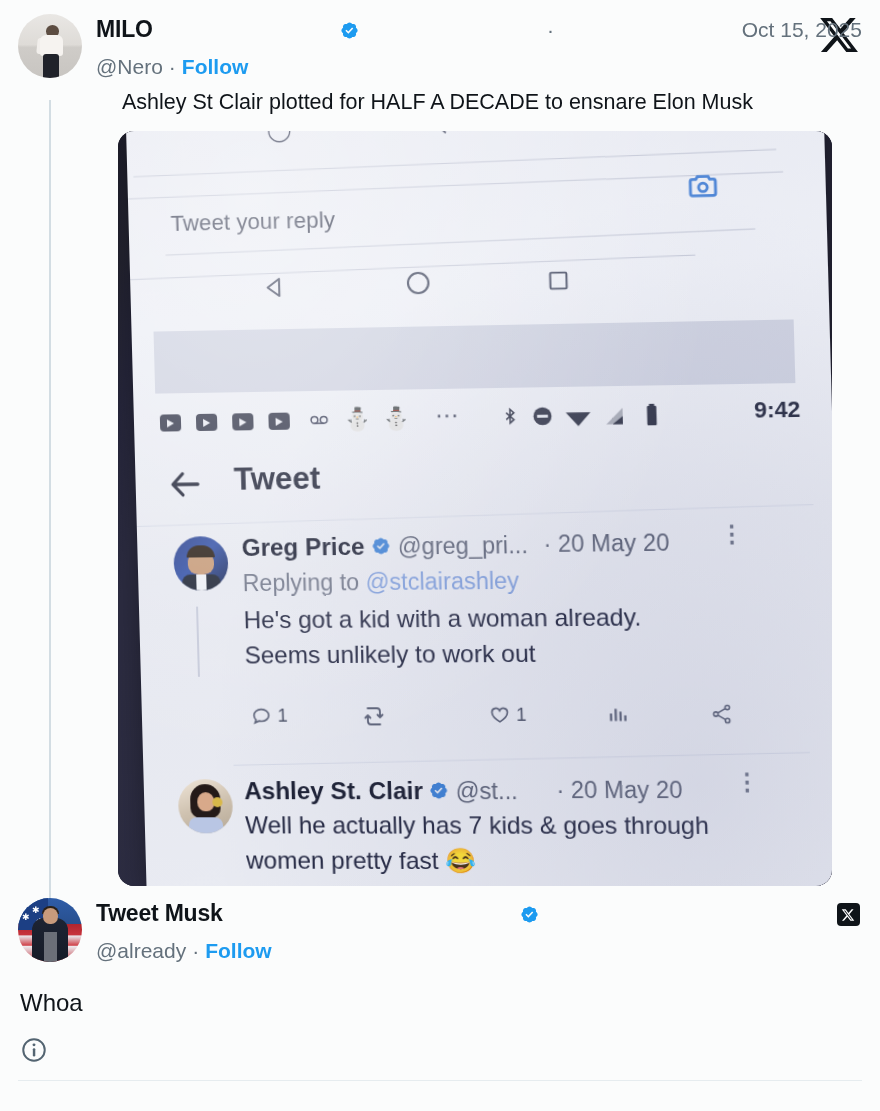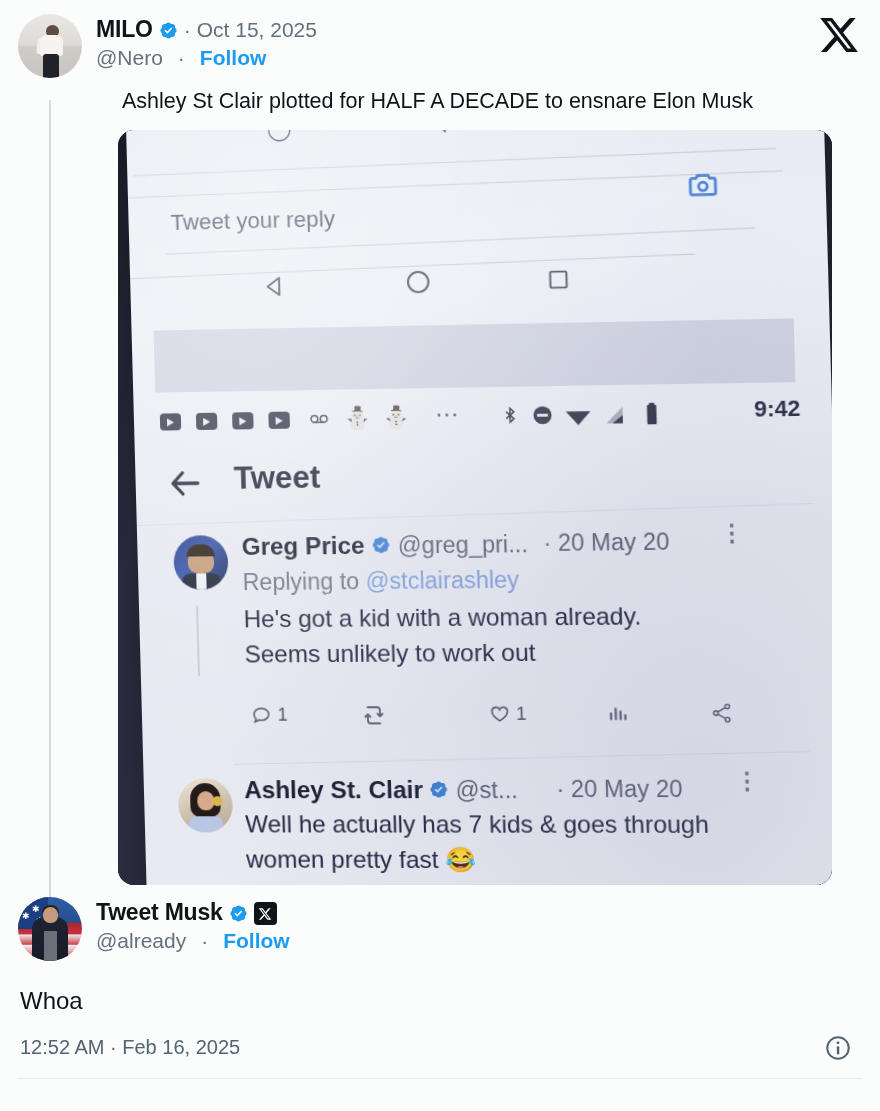--- a/index.html
+++ b/index.html
@@ -63,31 +63,32 @@
   }
   .avatar-milo .figure-arm {
     position:absolute; left:19px; top:24px; width:6px; height:16px;
     background:#f1eeeb; border-radius:4px; transform:rotate(6deg);
   }
 
   .q-names { flex: 1 1 auto; min-width: 0; padding-top: 2px; }
   .name-row {
     display: flex; align-items: center; gap: 6px;
     white-space: nowrap;
+    justify-content: space-between;
   }
   .display-name {
     font-weight: bold; font-size: 23px; color: #0f1419; letter-spacing: -0.2px;
   }
   .verified {
     display:inline-block; width:19px; height:19px; flex:0 0 auto; position: relative; top: 1px;
   }
   .dot-sep { color: #64717c; font-size: 21px; }
   .date-text { color: #64717c; font-size: 21px; }
   .handle-row {
-    display:flex; align-items:center; gap:15px; margin-top: 3px; white-space: nowrap;
+    display:flex; align-items:center; gap:6px; margin-top: 12px; white-space: nowrap;
   }
   .handle { color: #64717c; font-size: 21px; }
   .follow-link { color: #1d9bf0; font-size: 21px; font-weight: bold; cursor: pointer; }
 
   .x-logo-corner {
     position: absolute; right: 20px; top: 14px; width: 42px; height: 42px;
   }
 
   .q-body-text {
     font-size: 21.5px; color: #0f1419; line-height: 1.35;
@@ -529,21 +530,20 @@
           <span class="handle">@already</span>
           <span class="dot-sep">·</span>
           <span class="follow-link">Follow</span>
         </div>
       </div>
     </div>
 
     <div class="m-text">Whoa</div>
 
     <div class="m-meta">
-      <span class="m-time">12:52 AM · Feb 16, 2025</span>
       <span class="m-info">
         <svg viewBox="0 0 24 24" width="28" height="28">
           <circle cx="12" cy="12" r="9.2" fill="none" stroke="#536471" stroke-width="1.7"></circle>
           <circle cx="12" cy="7.6" r="1.25" fill="#536471"></circle>
           <rect x="11" y="10.4" width="2.1" height="7.2" rx="1" fill="#536471"></rect>
         </svg>
       </span>
     </div>
   </div>
 

